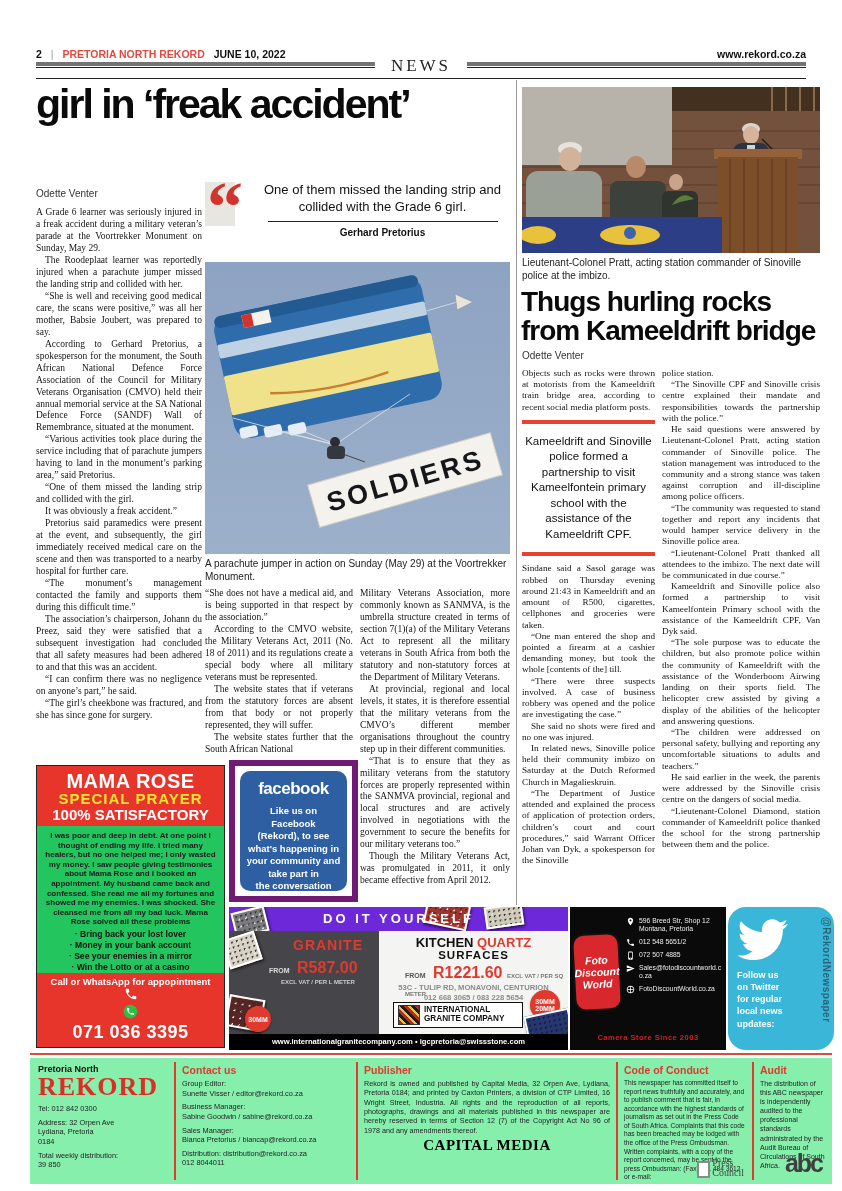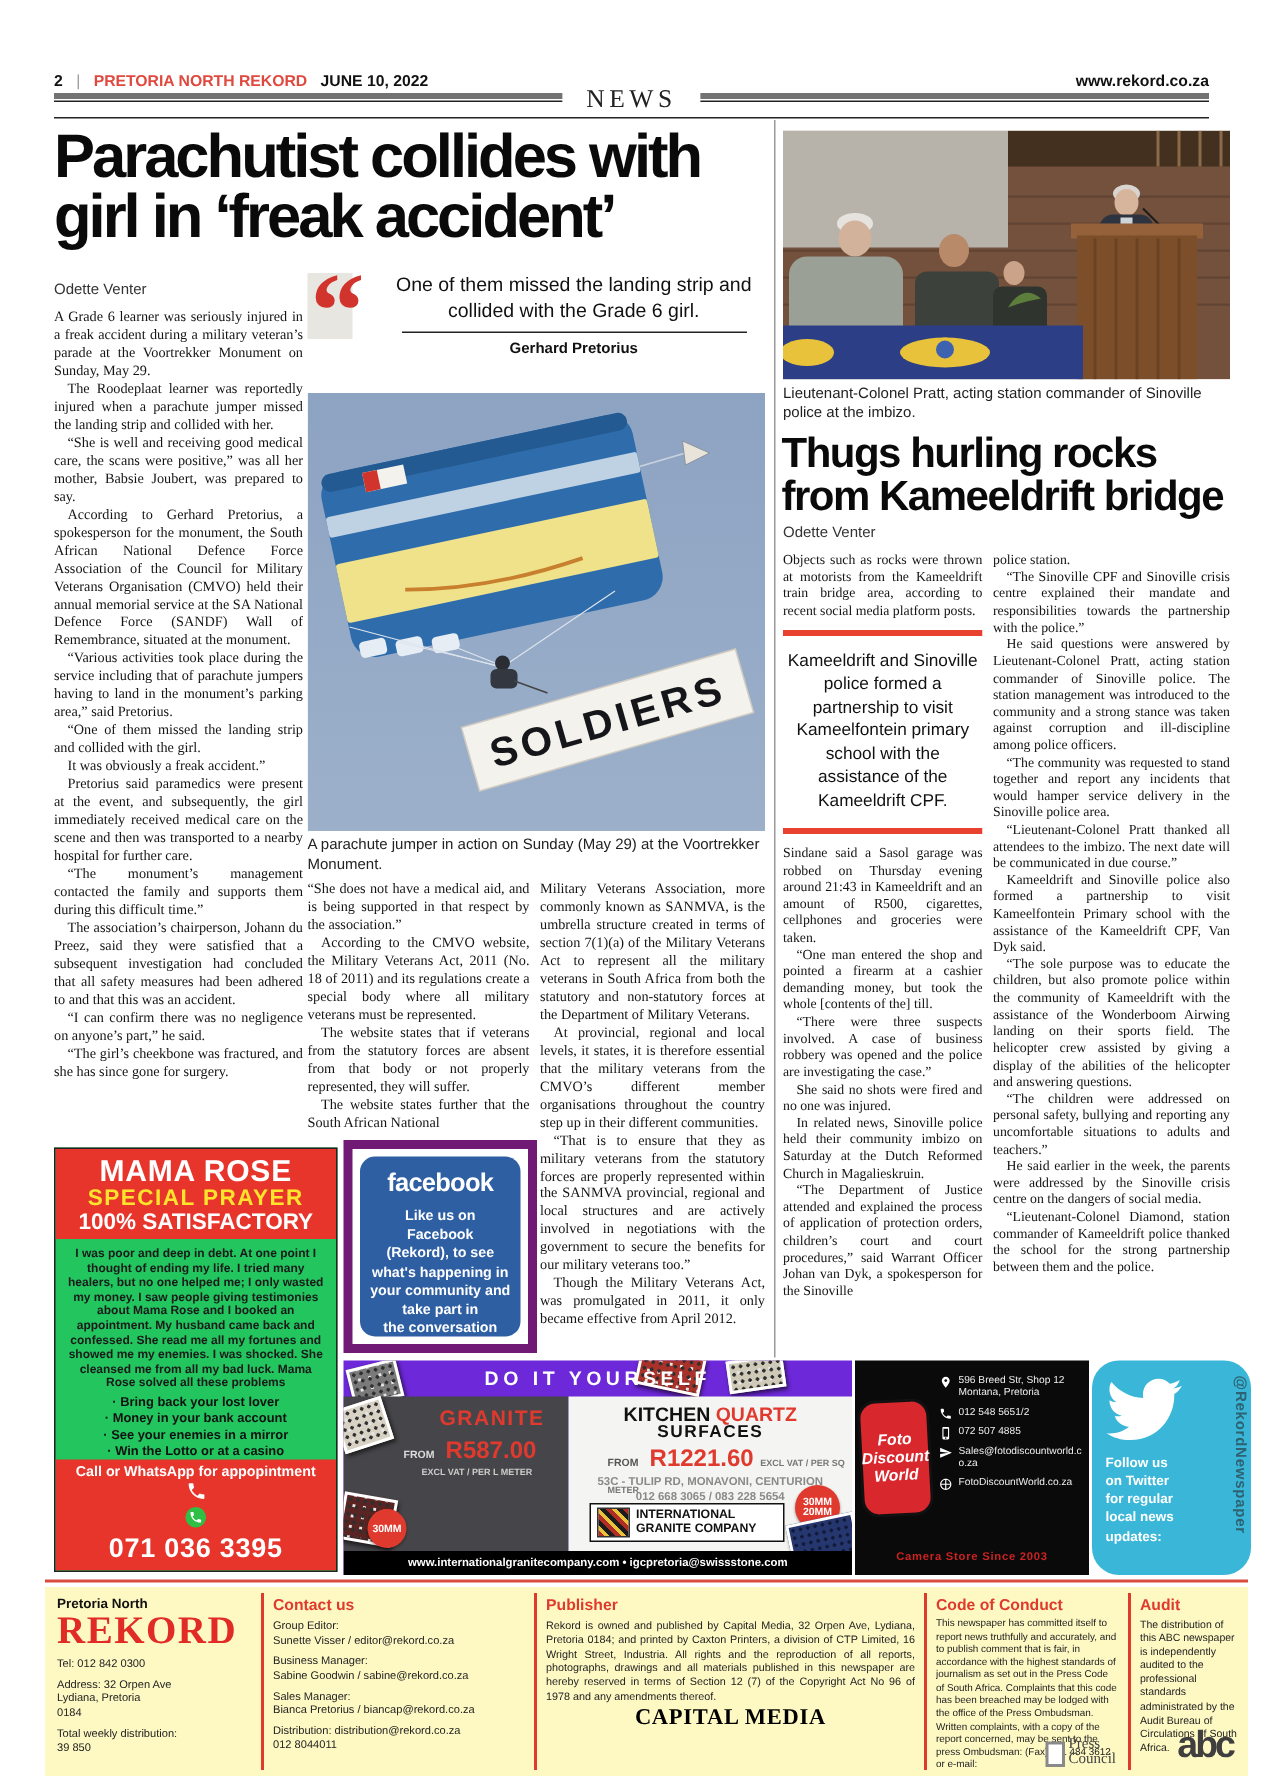--- a/index.html
+++ b/index.html
@@ -100,21 +100,21 @@
   .foto-tag { position:absolute; left:0; right:0; bottom:8px; text-align:center; color:#c22; font-weight:800; font-size:7.5px; letter-spacing:0.5px; }
 
   
   .twad { left:728px; top:907px; width:106px; height:143px; }
   .tw-tile { position:absolute; inset:0; background:#3ab7d8; border-radius:18px; overflow:hidden; }
   .tw-text { position:absolute; left:9px; top:62px; color:#fff; font-family:"Liberation Sans",sans-serif; font-weight:800; font-size:9px; line-height:1.35; white-space:pre-line; }
   .tw-handle { position:absolute; right:2px; top:10px; writing-mode:vertical-rl; font-family:"Liberation Sans",sans-serif; font-weight:800; font-size:10px; color:#2d6273; letter-spacing:0.5px; }
 
   
   .redline { left:30px; top:1053px; width:802px; height:2px; background:#d94a3f; }
-  .footer { left:30px; top:1058px; width:802px; height:126px; background:#fef9c3; font-family:"Liberation Sans",sans-serif; color:#222; }
+  .footer { left:30px; top:1058px; width:802px; height:126px; background:#86efac; font-family:"Liberation Sans",sans-serif; color:#222; }
   .fsep { position:absolute; top:4px; bottom:4px; width:2px; background:#e0392e; }
   .fblock { position:absolute; top:6px; bottom:4px; overflow:hidden; }
   .ftitle { color:#e0392e; font-weight:800; font-size:10.5px; margin-bottom:3px; }
   .fsmall { font-size:7.4px; line-height:1.3; white-space:pre-line; }
   .rekord-label { font-weight:800; font-size:9px; color:#111; }
   .rekord-logo { font-family:"Liberation Serif",serif; font-weight:800; font-size:26px; color:#e02b26; letter-spacing:1px; line-height:1; margin-bottom:4px; }
   .capmedia { font-family:"Liberation Serif",serif; font-weight:800; font-size:15px; text-align:center; color:#000; margin-top:2px; letter-spacing:0.5px; }
   .presslogo { position:absolute; right:2px; bottom:2px; display:flex; align-items:flex-end; gap:2px; }
   .presslogo .pg { width:13px; height:17px; background:#8a8a8a; position:relative; }
   .presslogo .pg::after { content:""; position:absolute; left:2px; top:2px; width:9px; height:13px; background:#fff; }
@@ -132,21 +132,20 @@
     <span class="red">PRETORIA NORTH REKORD</span>
     <span>JUNE 10, 2022</span>
     <span class="url">www.rekord.co.za</span>
   </div>
   <div class="abs newsband">
     <div class="line"></div>
     <div class="word">NEWS</div>
   </div>
 
   <div class="abs headline h1a">
-    <div>Parachutist collides with</div>
     <div>girl in ‘freak accident’</div>
   </div>
   <div class="abs byline" style="left:36px; top:188px;">Odette Venter</div>
 
   <div class="abs body-col" style="left:36px; top:207px; width:166px; height:552px;">
       <p class="para">A Grade 6 learner was seriously injured in a freak accident during a military veteran’s parade at the Voortrekker Monument on Sunday, May 29.</p>
       <p class="para">The Roodeplaat learner was reportedly injured when a parachute jumper missed the landing strip and collided with her.</p>
       <p class="para">“She is well and receiving good medical care, the scans were positive,” was all her mother, Babsie Joubert, was prepared to say.</p>
       <p class="para">According to Gerhard Pretorius, a spokesperson for the monument, the South African National Defence Force Association of the Council for Military Veterans Organisation (CMVO) held their annual memorial service at the SA National Defence Force (SANDF) Wall of Remembrance, situated at the monument.</p>
       <p class="para">“Various activities took place during the service including that of parachute jumpers having to land in the monument’s parking area,” said Pretorius.</p>

